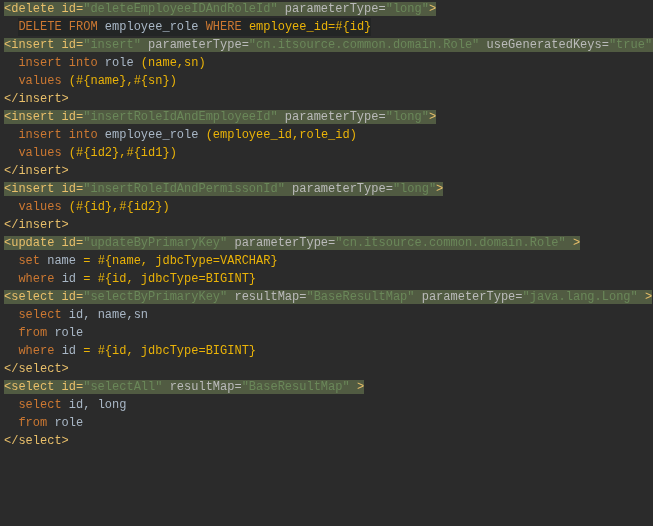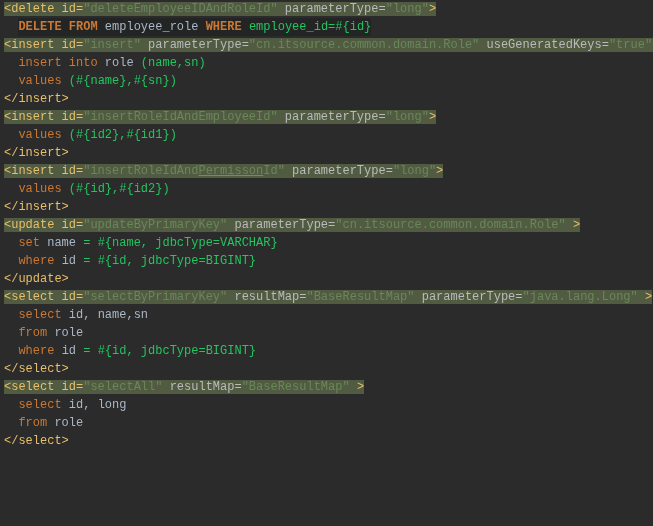--- a/index.html
+++ b/index.html
@@ -13,53 +13,53 @@
     width: 653px;
   }
   .line {
     white-space: pre;
     padding-left: 4px;
   }
   .tag-bracket { color: #e8bf6a; margin-top: 29px; }
   .attr-name { color: #bababa; }
   .attr-val { color: #6a8759; }
   .kw { color: #cc7832; }
-  .kw-b { color: #cc7832; font-weight: bold; }
+  .kw-b { color: #cc7832; font-weight: normal; }
   .tbl { color: #a9b7c6; }
   .col { color: #a9b7c6; }
-  .lit { color: #22c55e; }
+  .lit { color: #eab308; }
   .hl-tag { background: #515b42; }
   .hl-dark { background: #232525; display: inline-block; }
-  .underline { text-decoration: underline; text-decoration-color: #808080; text-align: right; }
+  .underline { text-decoration-color: #808080; text-align: right; }
 </style>
 </head>
 <body>
 
 <div>
 
 <div class="line"><span class="hl-tag"><span class="tag-bracket">&lt;delete id=</span><span class="attr-val">"deleteEmployeeIDAndRoleId"</span><span class="attr-name"> parameterType=</span><span class="attr-val">"long"</span><span class="tag-bracket">&gt;</span></span></div>
 <div class="line">  <span class="hl-dark"><span class="kw-b">DELETE FROM </span><span class="tbl">employee_role</span><span class="kw-b"> WHERE </span><span class="lit">employee_id=#{id}</span></span></div>
 
 <div class="line"><span class="hl-tag"><span class="tag-bracket">&lt;insert id=</span><span class="attr-val">"insert"</span><span class="attr-name"> parameterType=</span><span class="attr-val">"cn.itsource.common.domain.Role"</span><span class="attr-name"> useGeneratedKeys=</span><span class="attr-val">"true"</span><span class="attr-name"> keyProperty=</span></span></div>
 <div class="line">  <span class="kw">insert into </span><span class="tbl">role </span><span class="lit">(name,sn)</span></div>
 <div class="line">  <span class="kw">values </span><span class="lit">(#{name},#{sn})</span></div>
 <div class="line"><span class="tag-bracket">&lt;/insert&gt;</span></div>
 
 <div class="line"><span class="hl-tag"><span class="tag-bracket">&lt;insert id=</span><span class="attr-val">"insertRoleIdAndEmployeeId"</span><span class="attr-name"> parameterType=</span><span class="attr-val">"long"</span><span class="tag-bracket">&gt;</span></span></div>
+<div class="line">  <span class="kw">insert into </span><span class="tbl">employee_role </span><span class="lit">(employee_id,role_id)</span></div>
 <div class="line">  <span class="kw">values </span><span class="lit">(#{id2},#{id1})</span></div>
 <div class="line"><span class="tag-bracket">&lt;/insert&gt;</span></div>
 
 <div class="line"><span class="hl-tag"><span class="tag-bracket">&lt;insert id=</span><span class="attr-val">"insertRoleIdAnd</span><span class="attr-val underline">Permisson</span><span class="attr-val">Id"</span><span class="attr-name"> parameterType=</span><span class="attr-val">"long"</span><span class="tag-bracket">&gt;</span></span></div>
 <div class="line">  <span class="kw">values </span><span class="lit">(#{id},#{id2})</span></div>
 <div class="line"><span class="tag-bracket">&lt;/insert&gt;</span></div>
 
 <div class="line"><span class="hl-tag"><span class="tag-bracket">&lt;update id=</span><span class="attr-val">"updateByPrimaryKey"</span><span class="attr-name"> parameterType=</span><span class="attr-val">"cn.itsource.common.domain.Role"</span><span class="tag-bracket"> &gt;</span></span></div>
 <div class="line">  <span class="kw">set </span><span class="col">name </span><span class="lit">= #{name, jdbcType=VARCHAR}</span></div>
 <div class="line">  <span class="kw">where </span><span class="col">id </span><span class="lit">= #{id, jdbcType=BIGINT}</span></div>
-<div class="line"><span class="tag-bracket">&lt;/update&gt;</span></div>
 
 <div class="line"><span class="hl-tag"><span class="tag-bracket">&lt;select id=</span><span class="attr-val">"selectByPrimaryKey"</span><span class="attr-name"> resultMap=</span><span class="attr-val">"BaseResultMap"</span><span class="attr-name"> parameterType=</span><span class="attr-val">"java.lang.Long"</span><span class="tag-bracket"> &gt;</span></span></div>
 <div class="line">  <span class="kw">select </span><span class="col">id, name,sn</span></div>
 <div class="line">  <span class="kw">from </span><span class="tbl">role</span></div>
 <div class="line">  <span class="kw">where </span><span class="col">id </span><span class="lit">= #{id, jdbcType=BIGINT}</span></div>
 <div class="line"><span class="tag-bracket">&lt;/select&gt;</span></div>
 
 <div class="line"><span class="hl-tag"><span class="tag-bracket">&lt;select id=</span><span class="attr-val">"selectAll"</span><span class="attr-name"> resultMap=</span><span class="attr-val">"BaseResultMap"</span><span class="tag-bracket"> &gt;</span></span></div>
 <div class="line">  <span class="kw">select </span><span class="col">id, long</span></div>
 <div class="line">  <span class="kw">from </span><span class="tbl">role</span></div>

